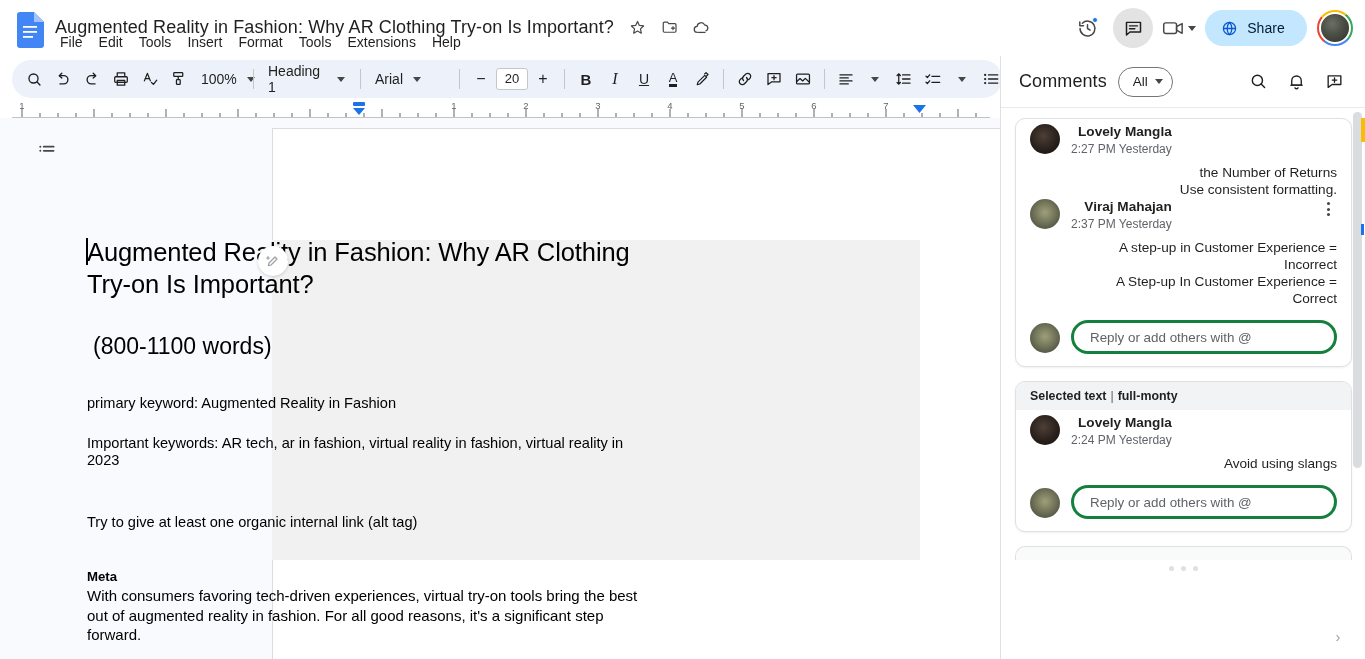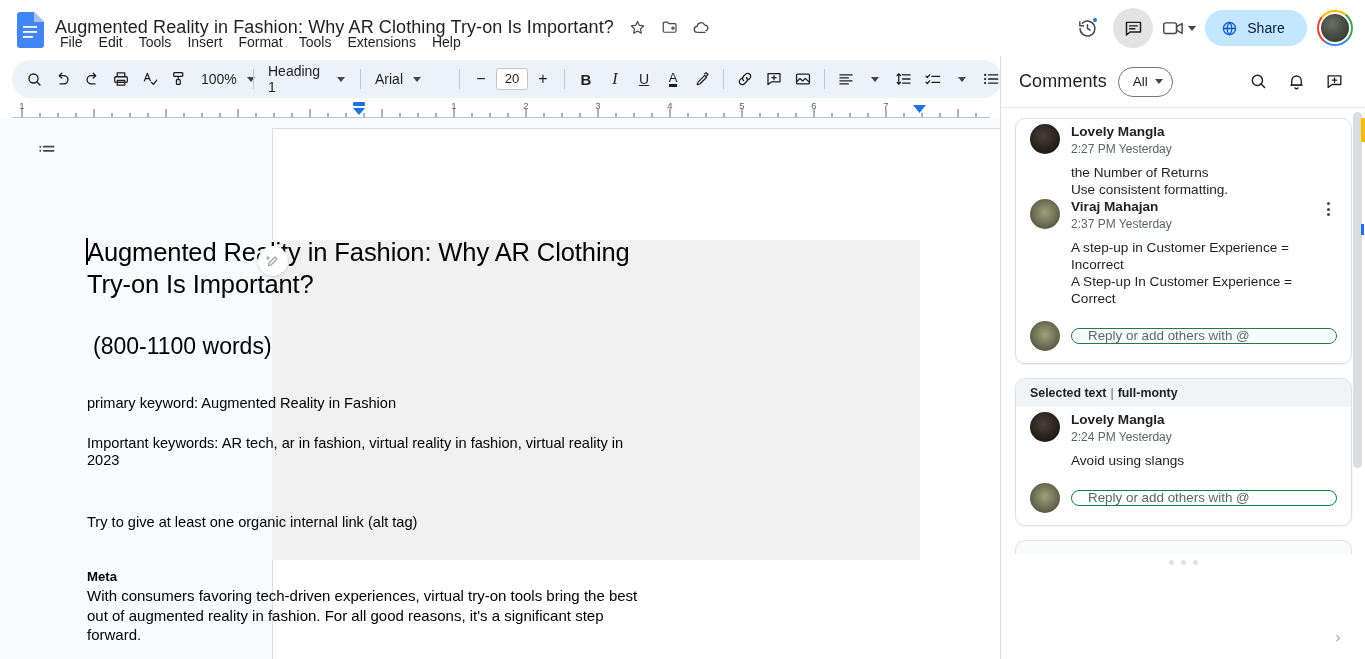--- a/index.html
+++ b/index.html
@@ -206,21 +206,21 @@
     background: #fff; border: 1px solid #e0e0e0; border-radius: 10px;
     margin-bottom: 14px; overflow: hidden;
     box-shadow: 0 1px 2px rgba(60,64,67,.08);
   }
   .sel-text-bar {
     background: #f1f3f4; padding: 7px 14px; font-size: 12.4px;
     color: #1f1f1f; font-weight: bold; white-space: nowrap; overflow: hidden;
   }
   .sel-text-bar .sep { color: #5f6368; font-weight: normal; margin: 0 4px; }
   .sel-text-bar .frag { font-weight: bold; }
-  .card-body { padding: 4px 14px 12px 14px; }
+  .card-body { padding: 4px 14px 12px 14px; text-align: right; }
   .cmt { display: flex; gap: 11px; position: relative; }
   .cav {
     width: 30px; height: 30px; border-radius: 50%; flex: none; margin-top: 1px;
   }
   .cav.a1 { background: radial-gradient(circle at 45% 40%, #4d4038 0%, #2a211c 55%, #120e0b 100%); }
   .cav.a2 { background: radial-gradient(circle at 50% 45%, #9fa07a 0%, #6e7157 50%, #3c3f32 100%); }
   .cav.a3 { background: radial-gradient(circle at 50% 45%, #9fa07a 0%, #6e7157 50%, #3c3f32 100%); }
   .cname { font-size: 13.6px; font-weight: bold; color: #1f1f1f; line-height: 17px; }
   .ctime { font-size: 12px; color: #5f6368; line-height: 16px; margin-top: 1px; }
   .ctext {
@@ -228,21 +228,21 @@
     margin-left: 41px; white-space: pre-line;
   }
   .kebab {
     position: absolute; right: -2px; top: 0; width: 22px; height: 22px;
     display: flex; flex-direction: column; align-items: center; justify-content: center;
     gap: 2.5px; cursor: pointer;
   }
   .kebab i { width: 3px; height: 3px; border-radius: 50%; background: #444746; display: block; }
   .reply-row { display: flex; align-items: center; gap: 11px; margin-top: 13px; }
   .reply-input {
-    flex: 1; height: 16px; border: 1px solid #15803d; border-radius: 17px;
+    flex: 1; height: 34px; border: 3px solid #15803d; border-radius: 17px;
     display: flex; align-items: center; padding: 0 16px;
     font-size: 13.4px; color: #5f6368; cursor: text; background: #fff;
   }
   .card-peek {
     background: #fff; border: 1px solid #e0e0e0; border-top-left-radius: 10px;
     border-top-right-radius: 10px; border-bottom: none; height: 14px;
     overflow: hidden;
   }
   .peek-bar { background: #f1f3f4; height: 14px; opacity: .45; }
   .dots-row {

